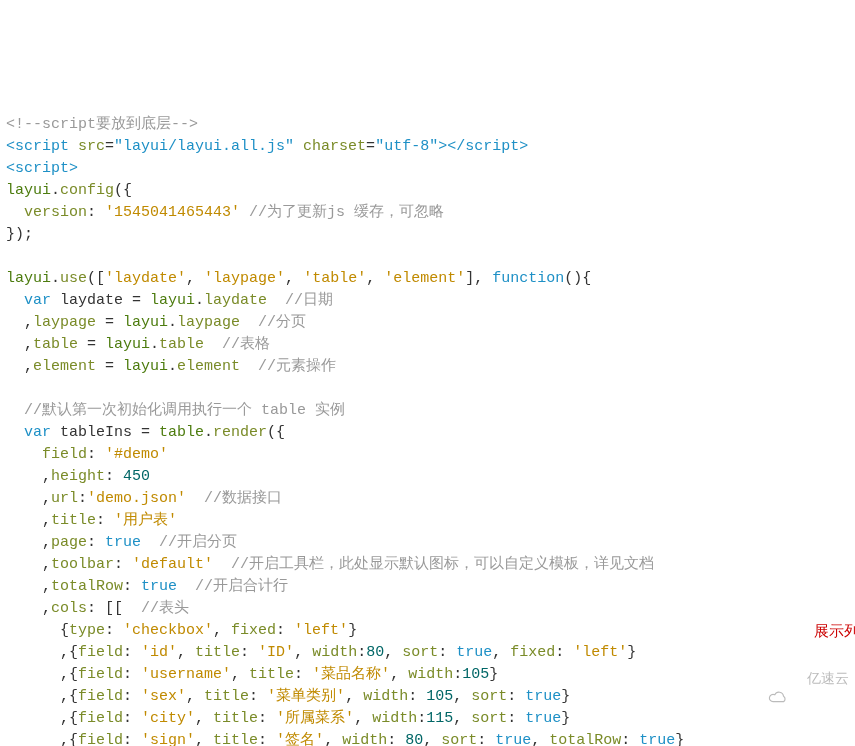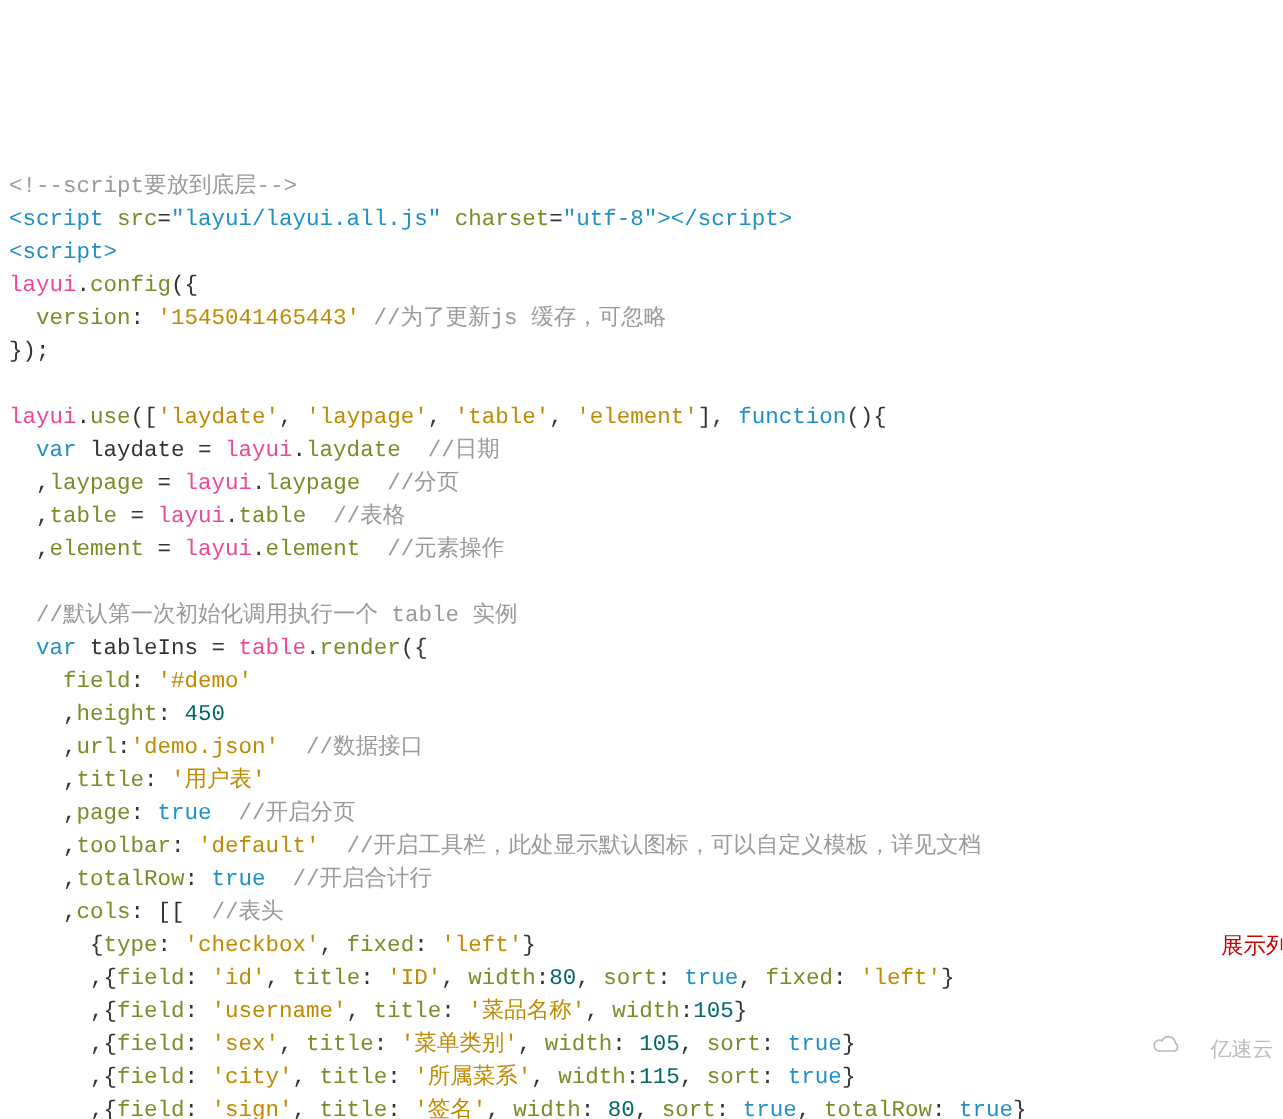--- a/index.html
+++ b/index.html
@@ -11,34 +11,33 @@
     line-height: 22px;
     color: #333;
     white-space: pre;
     overflow: hidden;
   }
   .tag   { color: #1e90c6; }
   .attr  { color: #7a8b28; }
   .str   { color: #1e90c6; }
   .kw    { color: #1e90c6; }
   .num   { color: #006666; }
-  .name  { color: #ec4899; }     
+  .name  { color: #4d7c0f; }     
   .fn    { color: #7a8b28; }     
   .val   { color: #c08a00; }     
   .cm    { color: #999; }        
   .label-red { color: #c00; font-family: Arial, sans-serif; }
   .watermark {
     position: fixed;
     right: 6px;
     bottom: 12px;
     font-family: Liberation Mono, monospace;
     font-size: 14px;
     color: #bbb;
     display: flex;
-    align-items: center;
     gap: 18px;
   }
   .watermark svg { width: 22px; height: 14px; }
   .code { position: relative; }
   .ann1 { position: absolute; }
   .ann2 { position: absolute; }
 </style>
 </head>
 <body>
 

